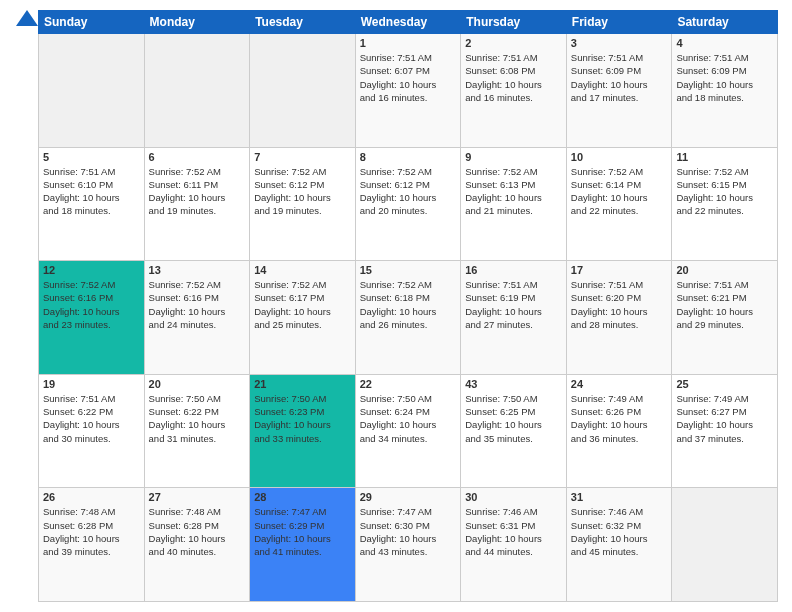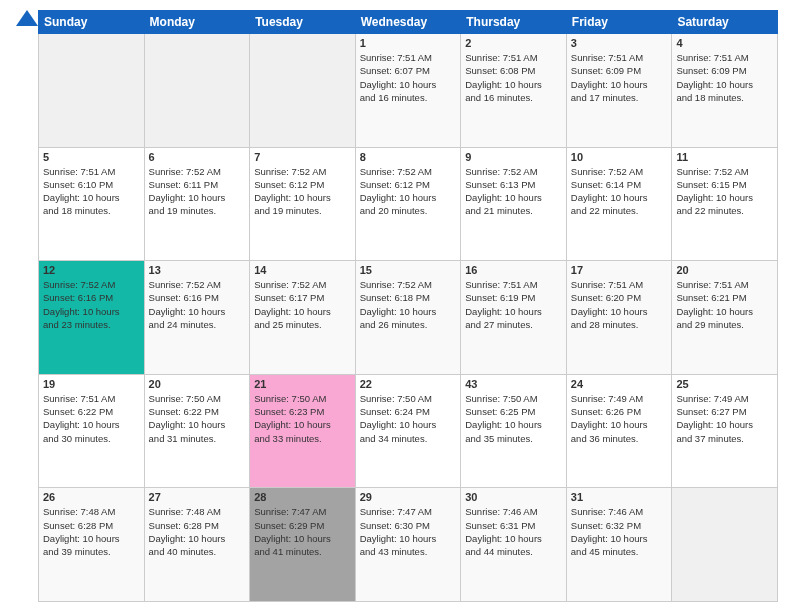--- a/index.html
+++ b/index.html
@@ -264,21 +264,21 @@
 Daylight: 10 hours
 and 30 minutes.</div>
           </td>
           <td style="background: rgb(255, 255, 255);">
             <span class="day-num">20</span>
             <div class="day-info" style="white-space: pre-line;">Sunrise: 7:50 AM
 Sunset: 6:22 PM
 Daylight: 10 hours
 and 31 minutes.</div>
           </td>
-          <td style="background: #f9a8d4;">
+          <td style="background: #14b8a6;">
             <span class="day-num">21</span>
             <div class="day-info" style="white-space: pre-line;">Sunrise: 7:50 AM
 Sunset: 6:23 PM
 Daylight: 10 hours
 and 33 minutes.</div>
           </td>
           <td style="background: rgb(255, 255, 255);">
             <span class="day-num">22</span>
             <div class="day-info" style="white-space: pre-line;">Sunrise: 7:50 AM
 Sunset: 6:24 PM
@@ -315,21 +315,21 @@
 Daylight: 10 hours
 and 39 minutes.</div>
           </td>
           <td style="background: rgb(249, 249, 249);">
             <span class="day-num">27</span>
             <div class="day-info" style="white-space: pre-line;">Sunrise: 7:48 AM
 Sunset: 6:28 PM
 Daylight: 10 hours
 and 40 minutes.</div>
           </td>
-          <td style="background: #a3a3a3;">
+          <td style="background: #3b82f6;">
             <span class="day-num">28</span>
             <div class="day-info" style="white-space: pre-line;">Sunrise: 7:47 AM
 Sunset: 6:29 PM
 Daylight: 10 hours
 and 41 minutes.</div>
           </td>
           <td style="background: rgb(249, 249, 249);">
             <span class="day-num">29</span>
             <div class="day-info" style="white-space: pre-line;">Sunrise: 7:47 AM
 Sunset: 6:30 PM

